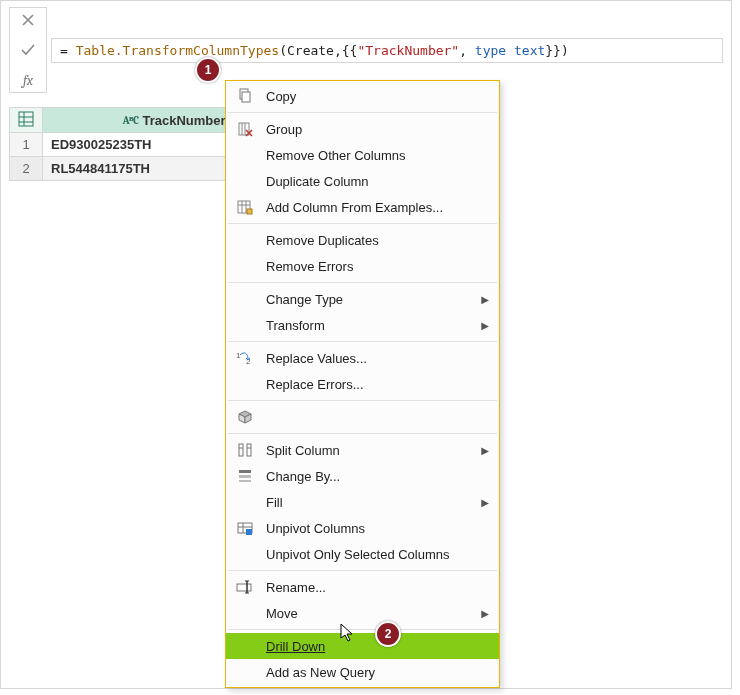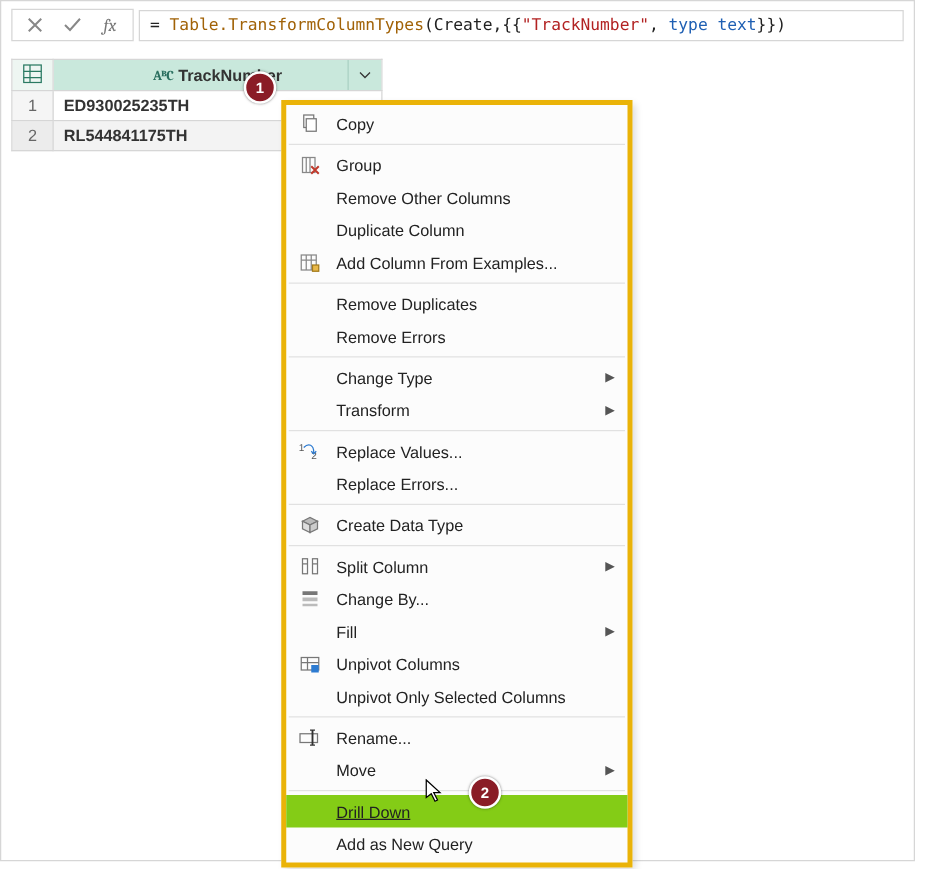--- a/index.html
+++ b/index.html
@@ -29,20 +29,21 @@
     padding: 6px 8px;
     gap: 4px;
   }
   .fb-btns {
     border: 1px solid #d6d6d6;
     display: flex;
     align-items: center;
     gap: 14px;
     padding: 4px 10px;
     background: #fff;
+    flex-direction: column;
   }
   .fb-btns .ic {
     width: 16px;
     height: 16px;
     display: flex;
     align-items: center;
     justify-content: center;
     color: #777;
   }
   .fx-ic {
@@ -136,21 +137,21 @@
   tr.alt td.data-cell { background: #f3f3f3; }
   tr.alt td.row-hdr { background: #ececec; }
 
   
   .context-menu {
     position: absolute;
     left: 224px;
     top: 79px;
     width: 273px;
     background: #fcfcfc;
-    border: 4px solid #eab308;
+    border: 1px solid #eab308;
     box-shadow: 3px 3px 6px rgba(0,0,0,0.15);
     padding: 2px 0;
     z-index: 10;
   }
   .menu-item {
     display: flex;
     align-items: center;
     gap: 10px;
     padding: 4px 10px 4px 8px;
     position: relative;
@@ -354,21 +355,20 @@
     </div>
     <div class="menu-sep"></div>
     <div class="menu-item">
       <span class="mi-icon">
         <svg width="16" height="16" viewBox="0 0 16 16">
             <path d="M2 5 L8 2 L14 5 L8 8 Z" fill="#bbb" stroke="#777"></path>
             <path d="M2 5 L2 11 L8 14 L8 8 Z" fill="#ddd" stroke="#777"></path>
             <path d="M14 5 L14 11 L8 14 L8 8 Z" fill="#ccc" stroke="#777"></path>
           </svg>
       </span>
-      <span class="mi-label">Create Data Type</span>
     </div>
     <div class="menu-sep"></div>
     <div class="menu-item">
       <span class="mi-icon">
         <svg width="16" height="16" viewBox="0 0 16 16">
             <rect x="2" y="2" width="4" height="12" fill="none" stroke="#777"></rect>
             <rect x="10" y="2" width="4" height="12" fill="none" stroke="#777"></rect>
             <line x1="2" y1="6" x2="6" y2="6" stroke="#777"></line>
             <line x1="10" y1="6" x2="14" y2="6" stroke="#777"></line>
           </svg>

